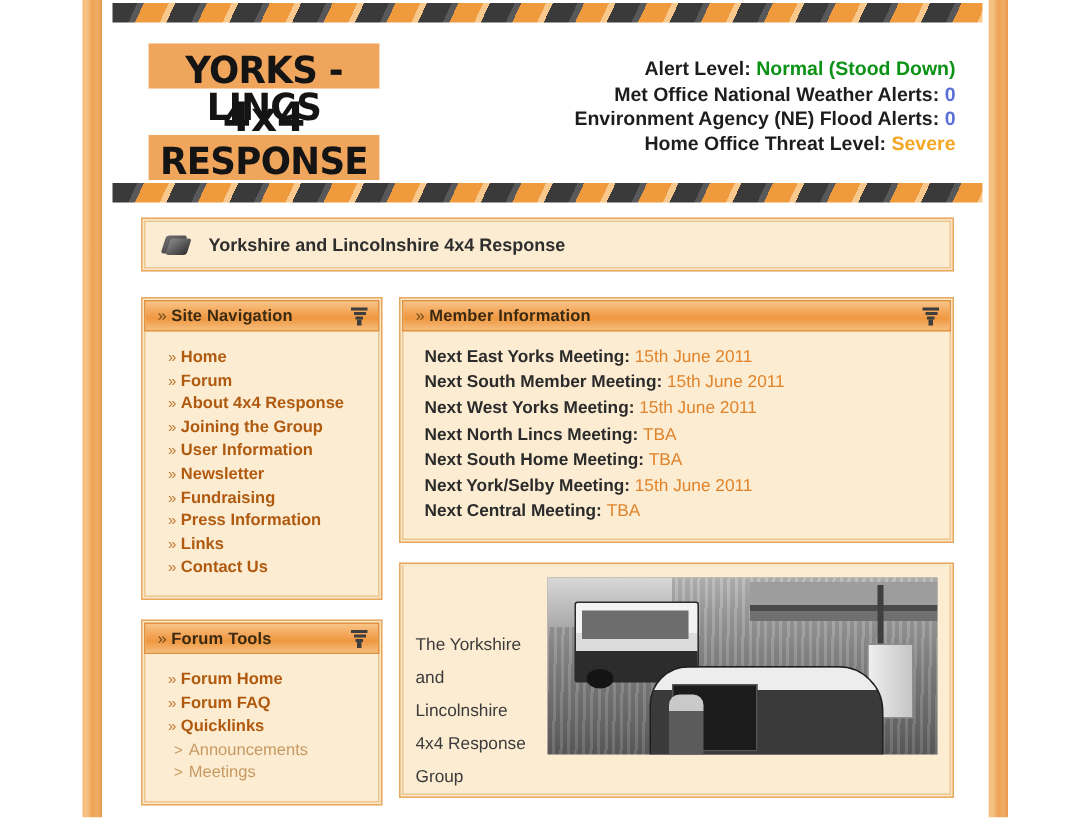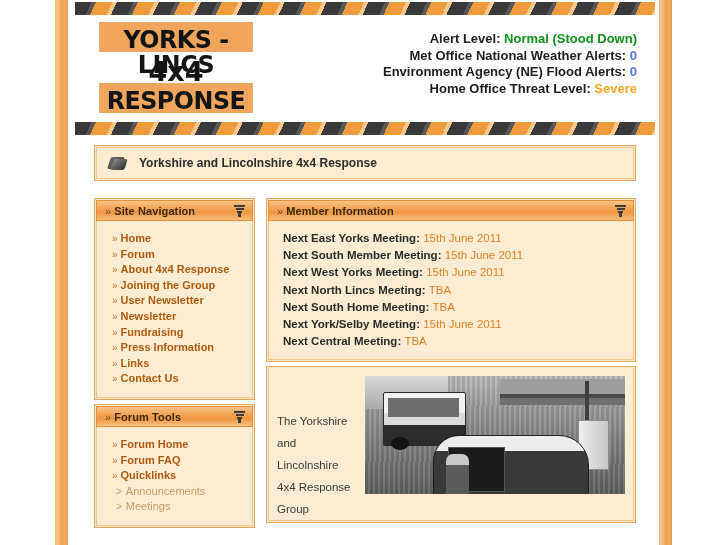--- a/index.html
+++ b/index.html
@@ -54,21 +54,21 @@
         #f09a3e 19px, #f09a3e 34px,
         #f8c88c 34px, #f8c88c 38px
     );
   }
   .hazard-top    { top: 2px; }
   .hazard-bottom { top: 122px; }
 
   
   #headerband {
     position: absolute;
-    left: 7px; top: 15px;
+    left: 7px; top: 22px;
     width: 580px; height: 107px;
     background: #ffffff;
   }
 
   
   #logo {
     position: absolute;
     left: 20px; top: 7px;
     width: 162px; height: 93px;
     background: #ffffff;
@@ -128,21 +128,21 @@
     bottom: 0;
     background: #ffffff;
     padding: 9px 19px 0 19px;
   }
 
   
   .panel {
     border: 1px solid #e8a860;
     background: #f7e6c8;
     padding: 1px;
-    margin-bottom: 4px;
+    margin-bottom: 13px;
   }
 
   .panel-head {
     position: relative;
     height: 21px;
     background: linear-gradient(to bottom,
         #f8c487 0%, #f2a253 42%, #ef9840 60%, #f6bd7d 100%);
     border: 1px solid #e2923f;
     color: #3a2a12;
     font-size: 11px;
@@ -388,21 +388,21 @@
                   <i class="c"></i>
                   <i class="d"></i>
               </span>
             </div>
             <div class="panel-body">
               <ul class="navlist">
                 <li><span class="bullet">»</span><a href="#">Home</a></li>
                 <li><span class="bullet">»</span><a href="#">Forum</a></li>
                 <li><span class="bullet">»</span><a href="#">About 4x4 Response</a></li>
                 <li><span class="bullet">»</span><a href="#">Joining the Group</a></li>
-                <li><span class="bullet">»</span><a href="#">User Newsletter</a></li>
+                <li><span class="bullet">»</span><a href="#">User Information</a></li>
                 <li><span class="bullet">»</span><a href="#">Newsletter</a></li>
                 <li><span class="bullet">»</span><a href="#">Fundraising</a></li>
                 <li><span class="bullet">»</span><a href="#">Press Information</a></li>
                 <li><span class="bullet">»</span><a href="#">Links</a></li>
                 <li><span class="bullet">»</span><a href="#">Contact Us</a></li>
               </ul>
             </div>
           </div>
 
           <div class="panel">

